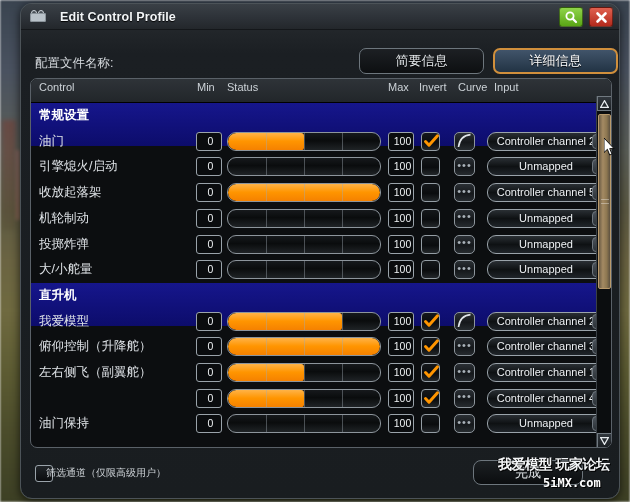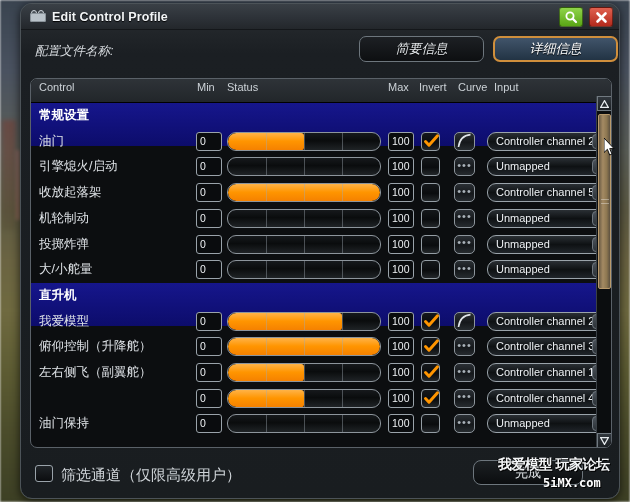--- a/index.html
+++ b/index.html
@@ -66,39 +66,39 @@
     box-shadow: inset 0 0 0 1px #8a939a;
   }
   .title-icon .reel1, .title-icon .reel2 {
     position: absolute; top: 0; width: 6px; height: 6px;
     border: 1px solid #cdd5db; border-radius: 50%;
     background: #4a5158;
   }
   .title-icon .reel1 { left: 1px; }
   .title-icon .reel2 { left: 8px; }
   #title-text {
-    margin-left: 6px;
+    margin-left: 14px;
     color: #f2f5f7; font-size: 12.5px; font-weight: bold;
     text-shadow: 0 1px 1px #000;
     letter-spacing: .1px;
   }
   .win-btns { position: absolute; right: 6px; top: 3px; display: flex; gap: 6px; }
   .win-btn {
     width: 24px; height: 20px; border-radius: 3px;
     display: flex; align-items: center; justify-content: center;
     border: 1px solid rgba(0,0,0,.45);
     cursor: pointer;
   }
   .win-btn.zoom { background: linear-gradient(to bottom,#8fd44a,#5aa615); }
   .win-btn.close { background: linear-gradient(to bottom,#e0604f,#b32a1c); }
   .win-btn svg { display: block; }
 
   
   #namerow {
-    position: absolute; left: 0; top: 26px; width: 100%; height: 44px; font-style: italic;
+    position: absolute; left: 0; top: 38px; width: 100%; height: 44px;
   }
   #name-label {
     position: absolute; left: 14px; top: 13px;
     color: #d6dade; font-size: 12.5px;
   }
   #name-input {
     position: absolute; left: 110px; top: 8px;
     width: 140px; height: 22px;
     background: #121416;
     border: 1px solid #7d868d;
@@ -142,21 +142,21 @@
   #thead {
     position: relative; height: 24px;
     background: linear-gradient(to bottom,#2e3338,#22262a);
     border-bottom: 1px solid #000;
   }
   #thead .th {
     position: absolute; top: 2px;
     color: #ccd2d7; font-size: 11px;
   }
   #tbody { position: relative; height: 352px; }
-  .row { position: absolute; left: 0; width: 567px; height: 43px; }
+  .row { position: absolute; left: 0; width: 567px; height: 43px; text-align: center; }
   .row.sec {
     background: #10107a;
     background: linear-gradient(to bottom,#16168c,#0c0c6b);
   }
   .row .ctrl {
     position: absolute; left: 8px; top: 4px;
     color: #dfe3e7; font-size: 12.5px;
     white-space: nowrap;
   }
   .row.sec .ctrl { font-weight: bold; color: #ffffff; }
@@ -279,22 +279,22 @@
   
   #footer { position: absolute; left: 0; bottom: 0; width: 100%; height: 50px; }
   #filter-chk {
     position: absolute; left: 14px; top: 17px;
     width: 18px; height: 17px;
     border: 1px solid #9aa3aa; border-radius: 3px;
     background: linear-gradient(to bottom,#202428,#0b0d0f);
     cursor: pointer;
   }
   #filter-label {
-    position: absolute; left: 40px; top: 18px;
-    color: #cfd4d8; font-size: 15px;
+    position: absolute; left: 25px; top: 18px;
+    color: #cfd4d8; font-size: 10px;
   }
   #done-btn {
     position: absolute; left: 452px; top: 12px;
     width: 110px; height: 25px;
     border-radius: 8px;
     border: 1px solid #6d767d;
     background: linear-gradient(to bottom,#1c2023,#0b0d0f);
     display: flex; align-items: center; justify-content: center;
     color: #e5e9ec; font-size: 13px; cursor: pointer;
   }

